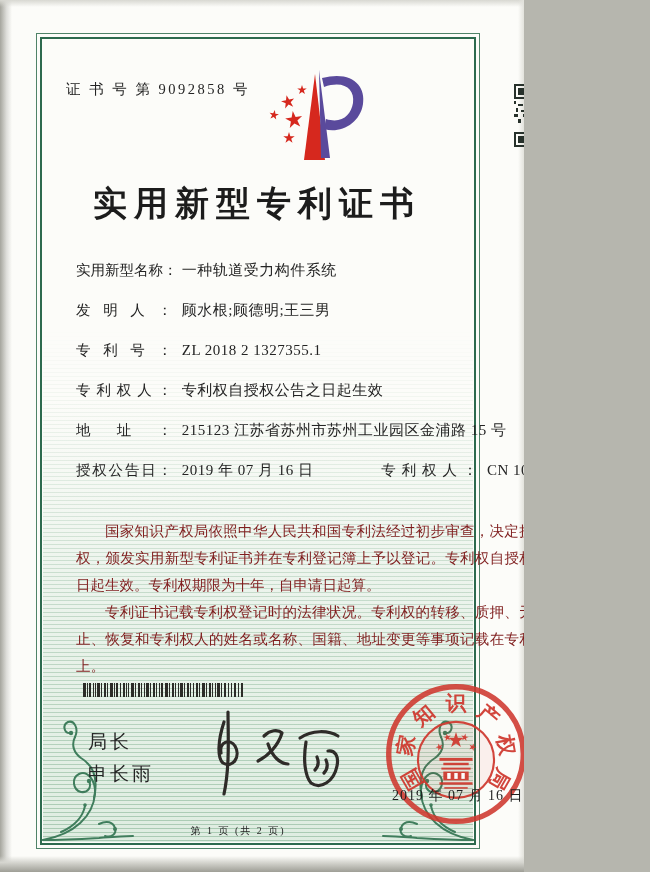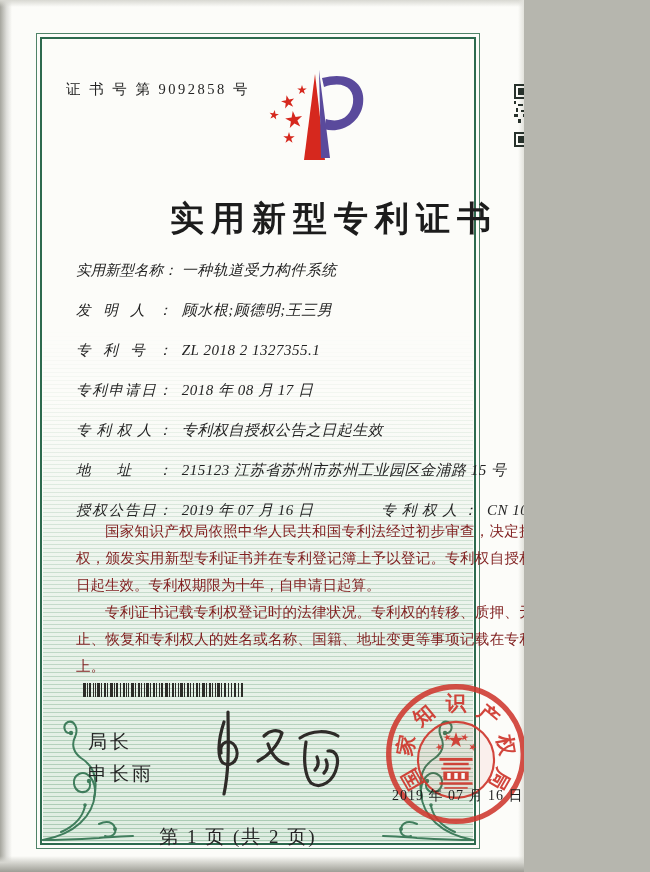--- a/index.html
+++ b/index.html
@@ -26,39 +26,39 @@
     background:repeating-linear-gradient(180deg,rgba(104,160,122,.45) 0 1px,rgba(0,0,0,0) 1px 4px);
     -webkit-mask-image:linear-gradient(180deg,rgba(0,0,0,0) 0 36%,rgba(0,0,0,.3) 52%,rgba(0,0,0,.65) 70%,#000 100%);
     mask-image:linear-gradient(180deg,rgba(0,0,0,0) 0 36%,rgba(0,0,0,.3) 52%,rgba(0,0,0,.65) 70%,#000 100%);}
   .corner{position:absolute;width:100px;height:132px;}
   .corner-left{left:41px;bottom:28px;}
   .corner-right{right:49px;bottom:28px;transform:scaleX(-1);}
 
   .cert-no{position:absolute;left:66px;top:80px;font-size:14.5px;letter-spacing:2.5px;font-weight:500;}
   .logo{position:absolute;left:252px;top:68px;width:120px;height:100px;}
   .qr{position:absolute;left:514px;top:84px;width:63px;height:63px;}
-  .title{position:absolute;left:0;right:10px;top:180px;margin:16px;text-align:right;
+  .title{position:absolute;left:0;right:10px;top:180px;margin:1px;text-align:center;
     font-size:34px;font-weight:bold;letter-spacing:7px;color:#1c1c1c;}
 
-  .fields{position:absolute;left:76px;top:250px;width:510px;font-style:italic;}
+  .fields{position:absolute;left:76px;top:250px;width:510px;}
   .row{height:40px;line-height:40px;font-size:15px;white-space:nowrap;}
   .flabel{display:inline-block;width:96px;text-align:justify;text-align-last:justify;
     font-size:14.5px;vertical-align:bottom;}
   .fvalue{margin-left:6px;letter-spacing:.5px;}
   .grant2{margin-left:64px;}
   .legal{position:absolute;left:76px;width:502px;top:518px;font-size:14.5px;line-height:27px;
     text-align:justify;color:#7f1d1d;}
   .legal p{margin:0;text-indent:2em;}
 
   .barcode{position:absolute;left:83px;top:683px;width:162px;height:14px;}
   .director{position:absolute;left:88px;top:726px;font-size:19px;letter-spacing:3px;line-height:32px;}
   .signature{position:absolute;left:202px;top:706px;width:150px;height:96px;}
   .seal{position:absolute;left:378px;top:676px;width:156px;height:156px;opacity:.93;}
   .seal-date{position:absolute;left:392px;top:787px;font-size:14px;letter-spacing:1px;color:#1e1e1e;z-index:3;}
-  .footer{position:absolute;left:0;right:48px;top:824px;text-align:center;font-size:19px;letter-spacing:2px;}
+  .footer{position:absolute;left:0;right:48px;top:824px;text-align:center;font-size:10px;letter-spacing:2px;}
 
   svg text.sealchar{font-family:"Liberation Serif","DejaVu Serif",serif;font-weight:bold;font-size:21px;}
 </style>
 </head>
 <body>
 
 <div class="photo">
   <div class="edge-left"></div>
   <div class="edge-top"></div>
   <div class="edge-right"></div>
@@ -148,24 +148,20 @@
       <span class="flabel">实用新型名称：</span>
       <span class="fvalue">一种轨道受力构件系统</span>
     </div>
     <div class="row">
       <span class="flabel">发明人：</span>
       <span class="fvalue">顾水根;顾德明;王三男</span>
     </div>
     <div class="row">
       <span class="flabel">专利号：</span>
       <span class="fvalue">ZL 2018 2 1327355.1</span>
-    </div>
-    <div class="row">
-      <span class="flabel">专利申请日：</span>
-      <span class="fvalue">2018 年 08 月 17 日</span>
     </div>
     <div class="row">
       <span class="flabel">专利权人：</span>
       <span class="fvalue">专利权自授权公告之日起生效</span>
     </div>
     <div class="row">
       <span class="flabel">地址：</span>
       <span class="fvalue">215123 江苏省苏州市苏州工业园区金浦路 15 号</span>
     </div>
     <div class="row">

